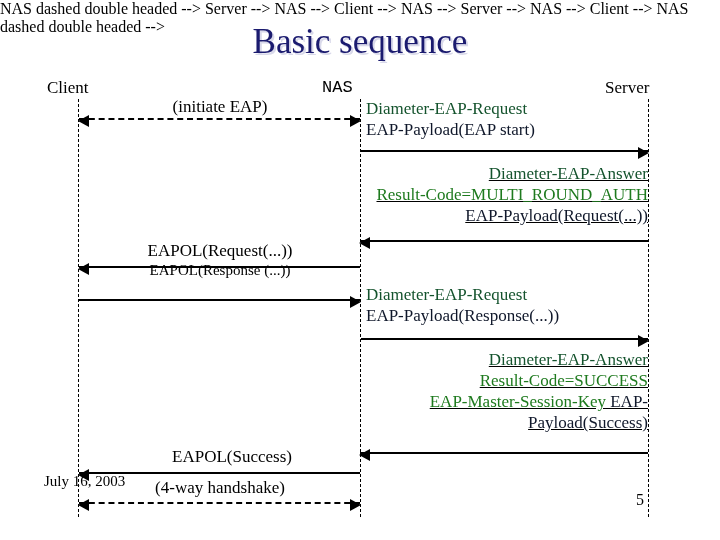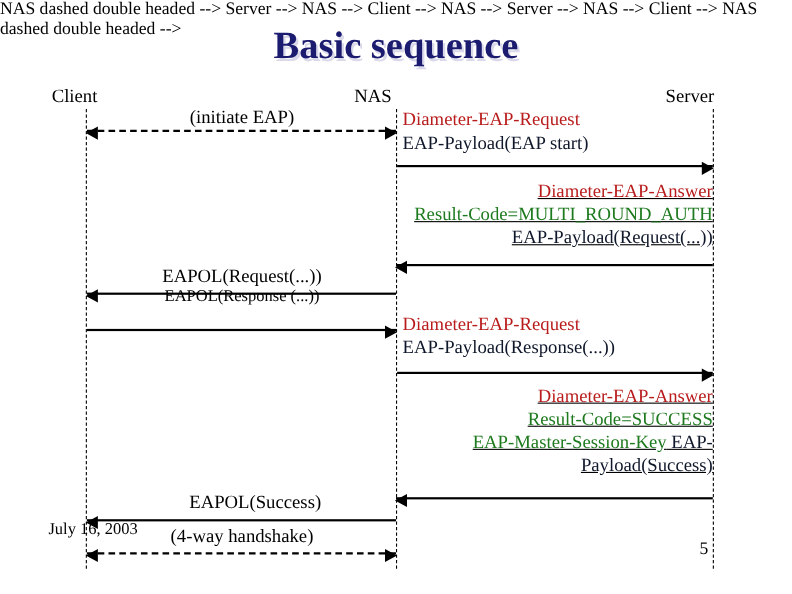--- a/index.html
+++ b/index.html
@@ -19,39 +19,39 @@
   }
 
   
   #title {
     position: absolute;
     left: 0;
     top: 22px;
     width: 720px;
     text-align: center;
     font-family: "Liberation Serif", "DejaVu Serif", serif;
-    font-weight: bold;
+    font-weight: normal;
     font-size: 35px;
     line-height: 40px;
     color: #1b1b6f;
     letter-spacing: 0px;
     text-shadow: 2px 2px 0 #d9d9ea;
     white-space: nowrap;
   }
 
   
   .actor {
     position: absolute;
     font-size: 17px;
     line-height: 20px;
     color: #000000;
     white-space: nowrap;
   }
   #actor-client { left: 47px;  top: 78px; }
-  #actor-nas    { left: 322px; top: 78px; }
+  #actor-nas    { left: 322px; top: 78px; font-family: Liberation Mono, monospace; }
   #actor-server { left: 605px; top: 78px; }
 
   
   .lifeline {
     position: absolute;
     top: 99px;
     width: 0;
     height: 418px;
     border-left: 1.6px dashed #000000;
   }
@@ -87,21 +87,21 @@
 
   
   .msg {
     position: absolute;
     color: #000000;
     white-space: nowrap;
   }
   .msg.block {
     white-space: normal;
   }
-  .red   { color: #b91c1c; }
+  .red   { color: #14532d; }
   .green { color: #1e7a1e; }
   .blk   { color: #0f172a; }
 
   .lbl-17 { font-size: 17px; line-height: 21px; }
   .lbl-15 { font-size: 15px; line-height: 19px; }
 
   .ralign { text-align: right; text-decoration: underline; }
   .lalign { text-align: left; }
   .calign { text-align: center; }
 

